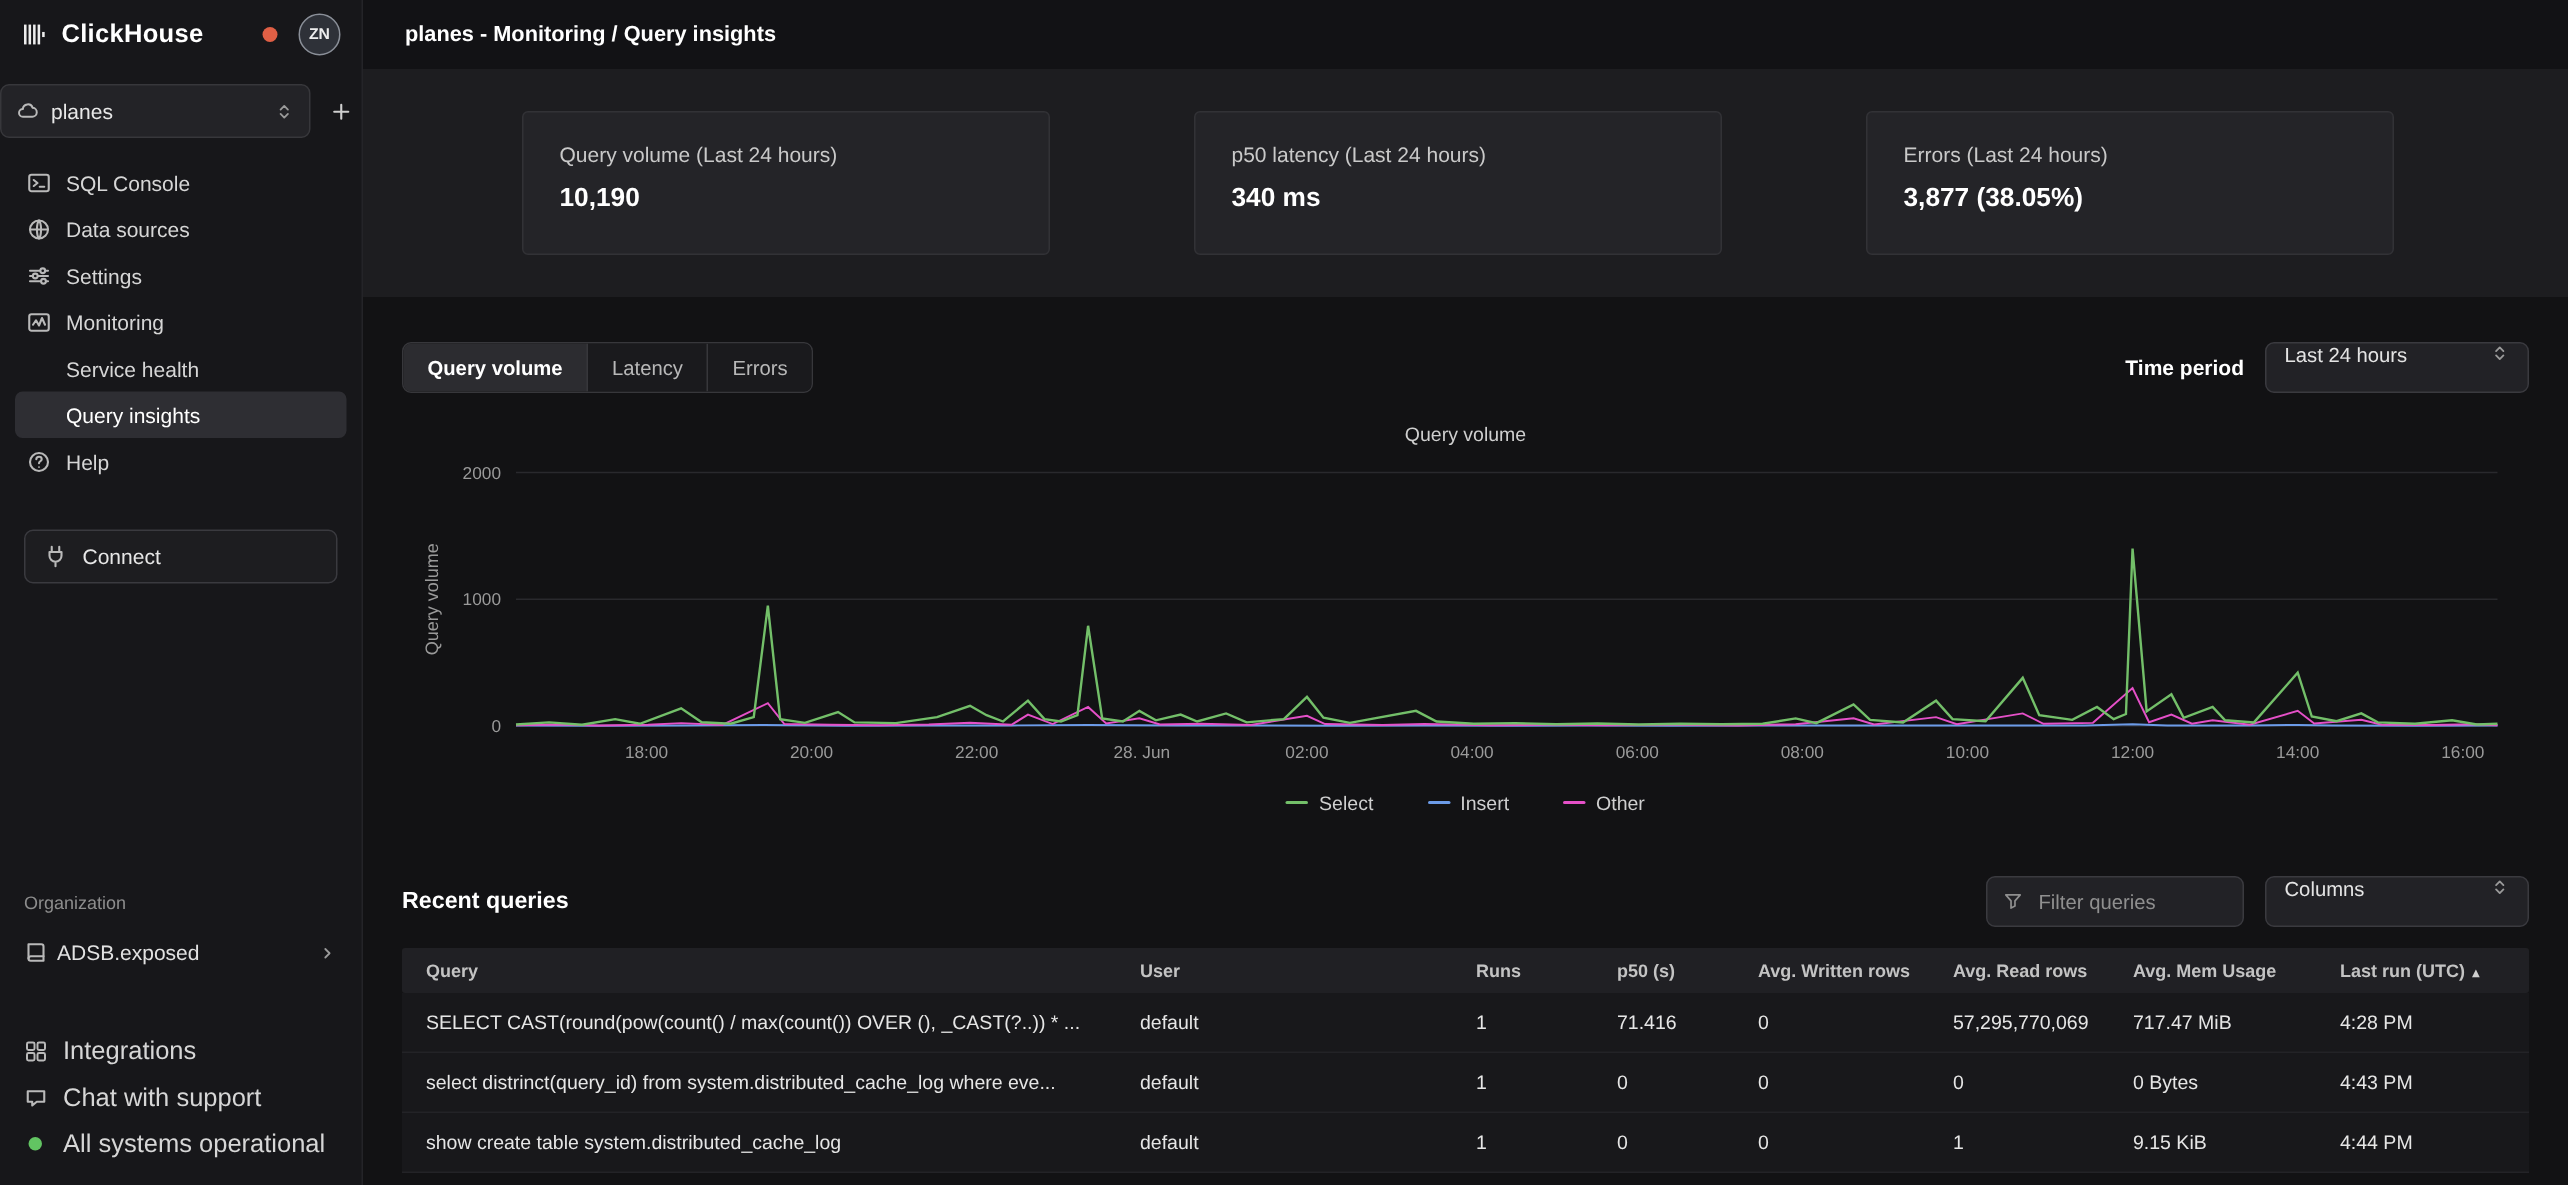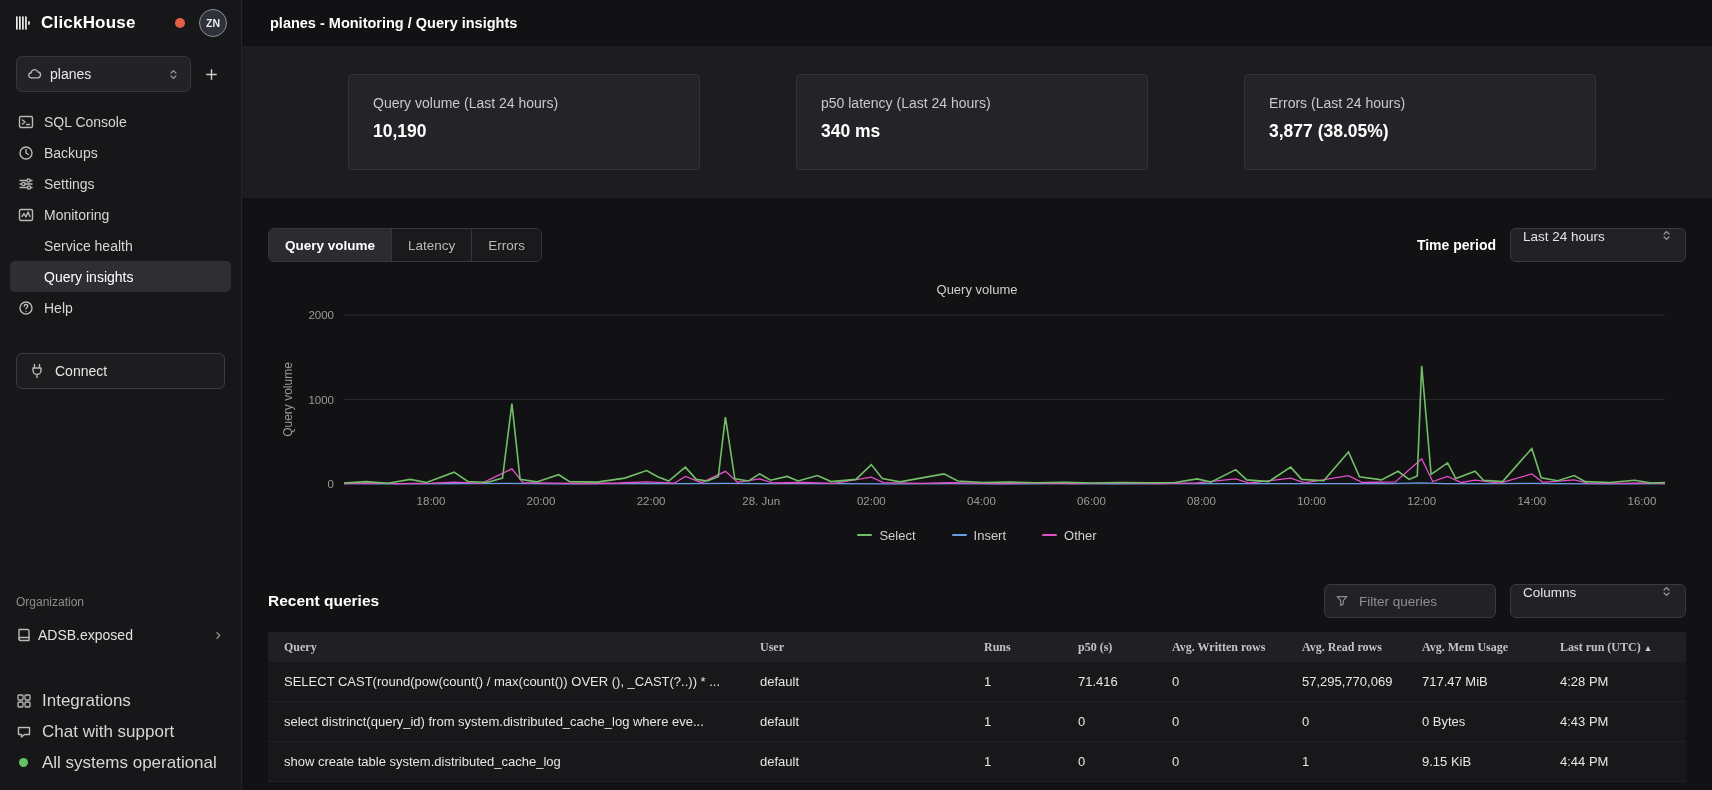--- a/index.html
+++ b/index.html
@@ -9,21 +9,21 @@
     font-family: "Liberation Sans", sans-serif; font-size: 14px;
   }
   .app { display: flex; width: 100%; height: 100%; }
 
   
   .sidebar { width: 242px; min-width: 242px; background: #17171a; border-right: 1px solid #242428; display: flex; flex-direction: column; }
   .sb-top { height: 46px; min-height: 46px; display: flex; align-items: center; gap: 8px; padding: 0 14px 0 16px; }
   .brand { font-size: 17px; font-weight: 700; letter-spacing: .2px; color: #fff; }
   .notif-dot { width: 10px; height: 10px; border-radius: 50%; margin-left: auto; background: #e05f45; cursor: pointer; }
   .avatar { width: 28px; height: 28px; border-radius: 50%; background: #2e3138; border: 1.5px solid #8a8f98; display: flex; align-items: center; justify-content: center; font-size: 10.5px; font-weight: 700; margin-left: 6px; cursor: pointer; }
-  .ws-row { display: flex; align-items: center; gap: 6px; padding: 10px 16px 12px; }
+  .ws-row { display: flex; align-items: center; gap: 6px; padding: 10px 0 12px; }
   .ws-select { flex: 1; height: 36px; background: #232327; border: 1px solid #37373b; border-radius: 6px; display: flex; align-items: center; gap: 8px; padding: 0 10px; color: #e8e8e8; cursor: pointer; }
   .ws-select .chev { margin-left: auto; color: #9a9a9a; display: flex; }
   .plus-btn { width: 28px; height: 28px; background: none; border: none; color: #cfcfcf; display: flex; align-items: center; justify-content: center; cursor: pointer; padding: 0; }
   .nav { padding: 2px 10px 0; }
   .nav-item { height: 31px; display: flex; align-items: center; gap: 10px; padding: 0 8px; border-radius: 5px; font-size: 14px; color: #d6d6d6; cursor: pointer; }
   .nav-item .ic { width: 16px; height: 16px; color: #b9b9b9; display: flex; }
   .nav-item.sub { padding-left: 34px; }
   .nav-item.active { background: #2e2e33; color: #fff; }
   .connect-btn { margin: 30px 16px 0; height: 36px; background: #1d1d20; border: 1px solid #3a3a3f; border-radius: 6px; color: #e6e6e6; font-size: 14px; display: flex; align-items: center; gap: 10px; padding: 0 12px; cursor: pointer; font-family: inherit; }
   .sb-spacer { flex: 1; }
@@ -67,21 +67,21 @@
   .recent-head { margin-top: 40px; display: flex; align-items: center; justify-content: space-between; height: 34px; }
   .recent-title { font-size: 15.5px; font-weight: 700; margin: 0; color: #fff; }
   .recent-actions { display: flex; gap: 14px; }
   .filter-box { width: 172px; height: 34px; background: #222226; border: 1px solid #3a3a3f; border-radius: 6px; display: flex; align-items: center; gap: 8px; padding: 0 10px; color: #8f8f8f; }
   .filter-box .ic { display: flex; }
   .filter-box input { background: none; border: none; outline: none; color: #7dd3fc; font-size: 13.5px; width: 118px; font-family: inherit; }
   .filter-box input::placeholder { color: #8f8f8f; }
 
   .table { margin-top: 14px; }
   .trow { display: grid; grid-template-columns: 1fr 224px 94px 94px 130px 120px 138px 136px; align-items: center; }
-  .thead { background: #202024; height: 30px; border-radius: 2px; font-family: Liberation Serif, serif; }
+  .thead { background: #202024; height: 30px; border-radius: 2px; }
   .thead .tcell { font-size: 12px; font-weight: 700; color: #c3c3c3; }
   .trow:not(.thead) { height: 40px; border-bottom: 1px solid #232327; font-size: 13px; color: #e6e6e6; background: #18181b; cursor: pointer; }
   .tcell { padding: 0 10px; white-space: nowrap; overflow: hidden; text-overflow: ellipsis; }
   .tcell:first-child { padding-left: 16px; }
   .sort-caret { margin-left: 5px; font-size: 9px; color: #cfcfcf; }
 </style>
 </head>
 <body>
 
 <div class="app">
@@ -132,24 +132,24 @@
               <rect x="1.5" y="2.5" width="13" height="11" rx="1.5"></rect>
               <path d="M4.5 6l2.5 2-2.5 2M8.5 10.5h3"></path>
             </svg>
           </span>
         <span>SQL Console</span>
       </div>
       <div class="nav-item">
         <span class="ic">
             <svg viewBox="0 0 16 16" fill="none" stroke="currentColor" stroke-width="1.4" stroke-linecap="round" stroke-linejoin="round">
               <circle cx="8" cy="8" r="6"></circle>
-              <path d="M8 4.5V8l2.5 1.5"></path>
-            </svg>
-          </span>
-        <span>Backups</span>
+              <path d="M2 8h12M8 2c-1.8 2-1.8 10 0 12M8 2c1.8 2 1.8 10 0 12"></path>
+            </svg>
+          </span>
+        <span>Data sources</span>
       </div>
       <div class="nav-item">
         <span class="ic">
             <svg viewBox="0 0 16 16" fill="none" stroke="currentColor" stroke-width="1.4" stroke-linecap="round">
               <path d="M2 4.5h12M2 8h12M2 11.5h12"></path>
               <circle cx="10.5" cy="4.5" r="1.6" fill="#17171a"></circle>
               <circle cx="5.5" cy="8" r="1.6" fill="#17171a"></circle>
               <circle cx="11" cy="11.5" r="1.6" fill="#17171a"></circle>
             </svg>
           </span>

